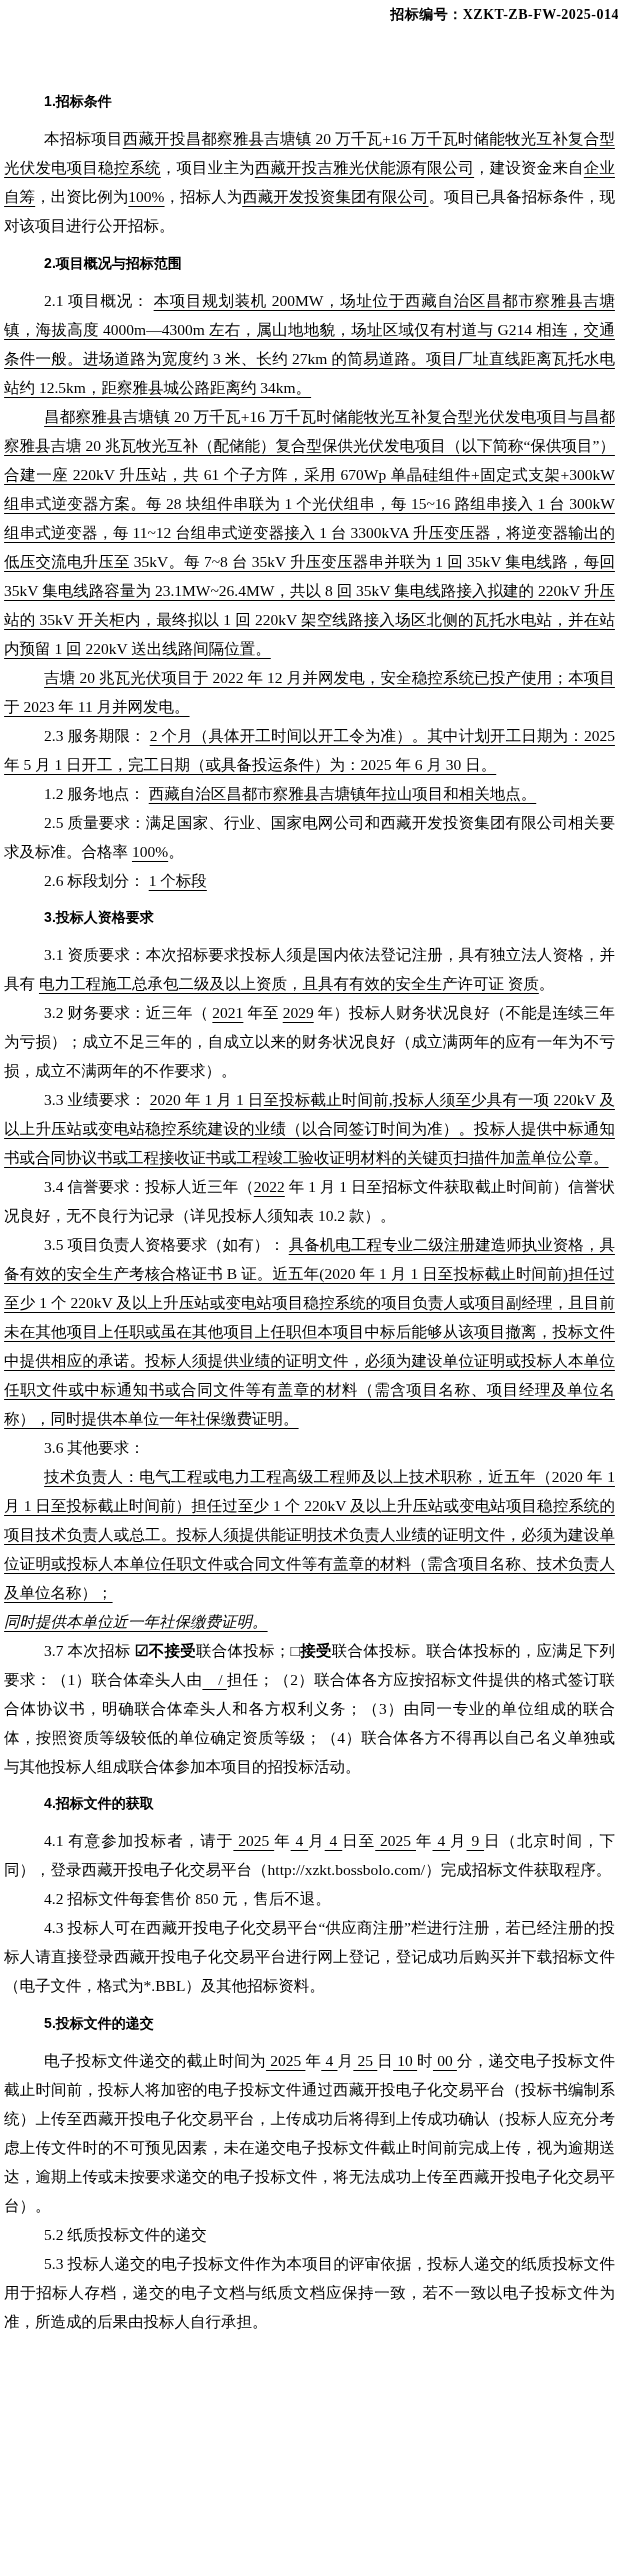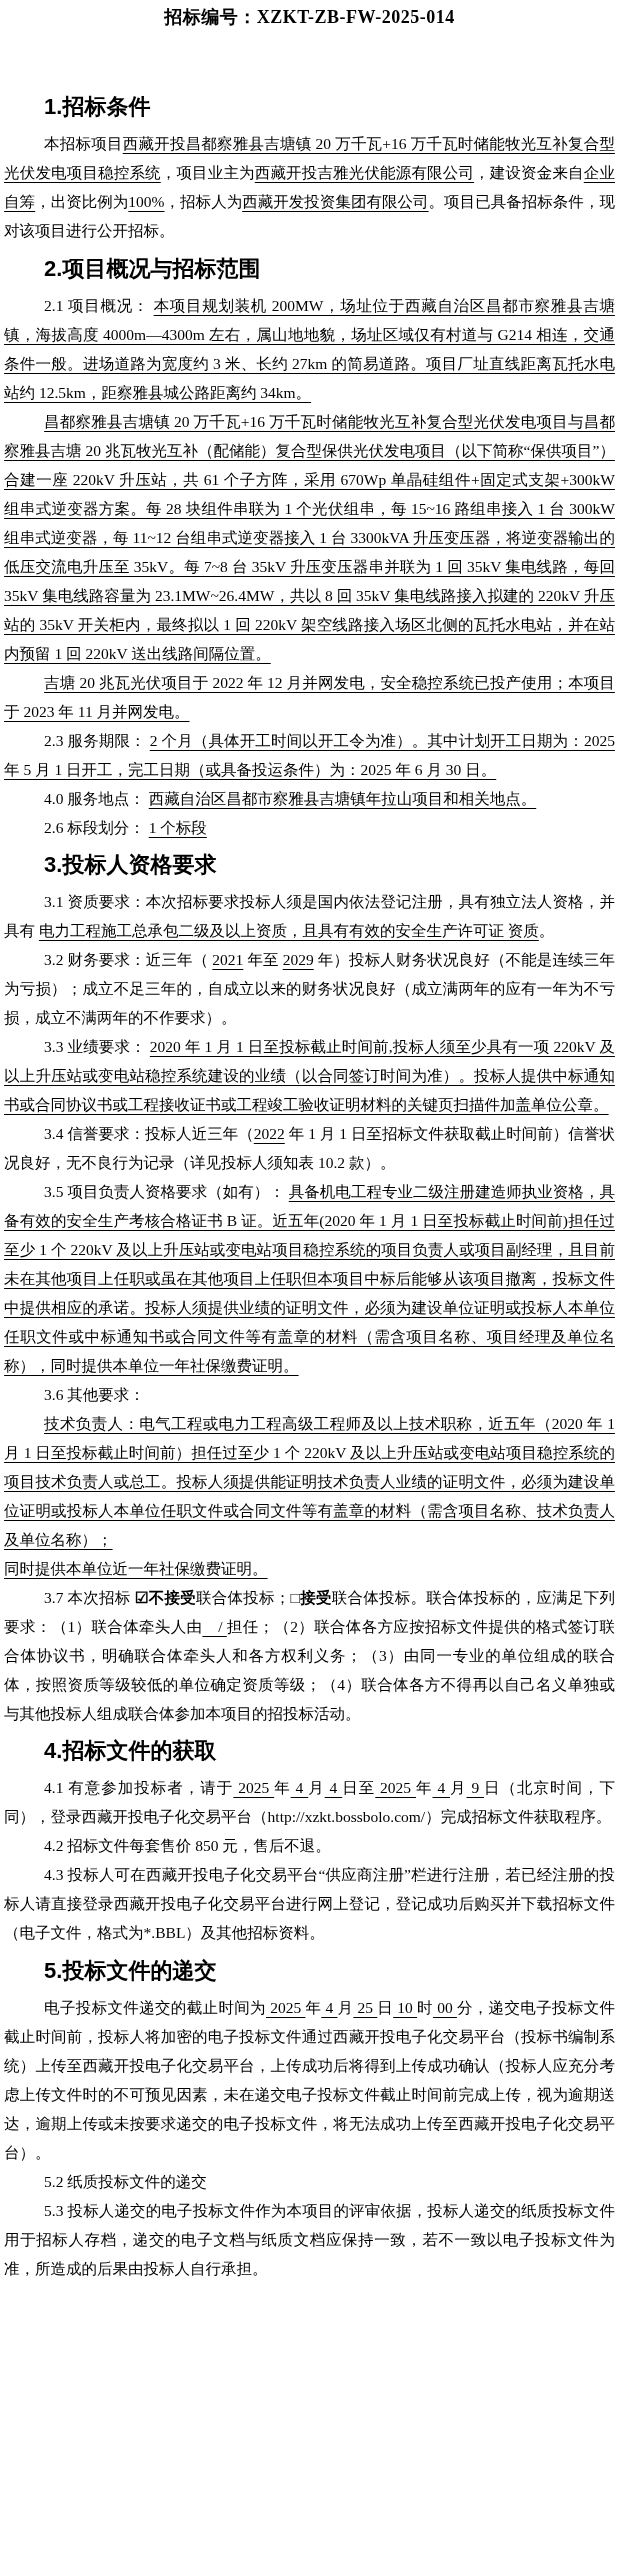--- a/index.html
+++ b/index.html
@@ -3,46 +3,47 @@
 <meta charset="utf-8">
 <style>
   html,body{margin:0;padding:0;background:#ffffff;}
   .page{
     width:619px;min-height:3200px;margin:0 auto;position:relative;background:#fff;
     font-family:"Liberation Serif","DejaVu Serif",serif;color:#000;font-size:15.5px;
     overflow:hidden;
   }
   #content{padding:11.3px 4.1px 0 4.1px;}
   .title{
-    text-align:center;font-weight:bold;font-size:18px;line-height:1.25;
+    text-align:right;font-weight:bold;font-size:14px;line-height:1.25;
     margin:6.2px 0 44px 0;letter-spacing:0.5px;
   }
   .heading{
-    font-weight:bold;font-size:22px;line-height:29px;margin:8.2px 0;
+    font-weight:bold;font-size:14px;line-height:29px;margin:8.2px 0;
     text-indent:40px;font-family:"Liberation Sans","DejaVu Sans",sans-serif;
   }
   .para{line-height:29px;text-align:justify;text-indent:40px;}
-  .para.noindent{text-indent:0;}
+  .para.noindent{text-indent:0;font-style:italic;}
   .u{text-decoration:underline;text-underline-offset:4.1px;text-decoration-thickness:1px;}
   .b{font-weight:bold;}
 </style>
 </head>
 <body>
 
 <div class="page">
   <div class="title">招标编号：XZKT-ZB-FW-2025-014</div>
   <div id="content">
       <div class="heading">1.招标条件</div>
       <div class="para"><span>本招标项目</span><span class="u">西藏开投昌都察雅县吉塘镇 20 万千瓦+16 万千瓦时储能牧光互补复合型光伏发电项目稳控系统</span><span>，项目业主为</span><span class="u">西藏开投吉雅光伏能源有限公司</span><span>，建设资金来自</span><span class="u">企业自筹</span><span>，出资比例为</span><span class="u">100%</span><span>，招标人为</span><span class="u">西藏开发投资集团有限公司</span><span>。项目已具备招标条件，现对该项目进行公开招标。</span></div>
       <div class="heading">2.项目概况与招标范围</div>
       <div class="para"><span>2.1 项目概况： </span><span class="u">本项目规划装机 200MW，场址位于西藏自治区昌都市察雅县吉塘镇，海拔高度 4000m—4300m 左右，属山地地貌，场址区域仅有村道与 G214 相连，交通条件一般。进场道路为宽度约 3 米、长约 27km 的简易道路。项目厂址直线距离瓦托水电站约 12.5km，距察雅县城公路距离约 34km。</span></div>
       <div class="para"><span class="u">昌都察雅县吉塘镇 20 万千瓦+16 万千瓦时储能牧光互补复合型光伏发电项目与昌都察雅县吉塘 20 兆瓦牧光互补（配储能）复合型保供光伏发电项目（以下简称“保供项目”）合建一座 220kV 升压站，共 61 个子方阵，采用 670Wp 单晶硅组件+固定式支架+300kW 组串式逆变器方案。每 28 块组件串联为 1 个光伏组串，每 15~16 路组串接入 1 台 300kW 组串式逆变器，每 11~12 台组串式逆变器接入 1 台 3300kVA 升压变压器，将逆变器输出的低压交流电升压至 35kV。每 7~8 台 35kV 升压变压器串并联为 1 回 35kV 集电线路，每回 35kV 集电线路容量为 23.1MW~26.4MW，共以 8 回 35kV 集电线路接入拟建的 220kV 升压站的 35kV 开关柜内，最终拟以 1 回 220kV 架空线路接入场区北侧的瓦托水电站，并在站内预留 1 回 220kV 送出线路间隔位置。</span></div>
       <div class="para"><span class="u">吉塘 20 兆瓦光伏项目于 2022 年 12 月并网发电，安全稳控系统已投产使用；本项目于 2023 年 11 月并网发电。</span></div>
       <div class="para"><span>2.3 服务期限： </span><span class="u">2 个月（具体开工时间以开工令为准）。其中计划开工日期为：2025 年 5 月 1 日开工，完工日期（或具备投运条件）为：2025 年 6 月 30 日。</span></div>
-      <div class="para"><span>4.0 服务地点： </span><span class="u">西藏自治区昌都市察雅县吉塘镇年拉山项目和相关地点。</span></div>
+      <div class="para"><span>1.2 服务地点： </span><span class="u">西藏自治区昌都市察雅县吉塘镇年拉山项目和相关地点。</span></div>
+      <div class="para"><span>2.5 质量要求：满足国家、行业、国家电网公司和西藏开发投资集团有限公司相关要求及标准。合格率 </span><span class="u">100%</span><span>。</span></div>
       <div class="para"><span>2.6 标段划分： </span><span class="u">1 个标段</span></div>
       <div class="heading">3.投标人资格要求</div>
       <div class="para"><span>3.1 资质要求：本次招标要求投标人须是国内依法登记注册，具有独立法人资格，并具有 </span><span class="u">电力工程施工总承包二级及以上资质，且具有有效的安全生产许可证 资质</span><span>。</span></div>
       <div class="para"><span>3.2 财务要求：近三年（ </span><span class="u">2021</span><span> 年至 </span><span class="u">2029</span><span> 年）投标人财务状况良好（不能是连续三年为亏损）；成立不足三年的，自成立以来的财务状况良好（成立满两年的应有一年为不亏损，成立不满两年的不作要求）。</span></div>
       <div class="para"><span>3.3 业绩要求： </span><span class="u">2020 年 1 月 1 日至投标截止时间前,投标人须至少具有一项 220kV 及以上升压站或变电站稳控系统建设的业绩（以合同签订时间为准）。投标人提供中标通知书或合同协议书或工程接收证书或工程竣工验收证明材料的关键页扫描件加盖单位公章。</span></div>
       <div class="para"><span>3.4 信誉要求：投标人近三年（</span><span class="u">2022</span><span> 年 1 月 1 日至招标文件获取截止时间前）信誉状况良好，无不良行为记录（详见投标人须知表 10.2 款）。</span></div>
       <div class="para"><span>3.5 项目负责人资格要求（如有）： </span><span class="u">具备机电工程专业二级注册建造师执业资格，具备有效的安全生产考核合格证书 B 证。近五年(2020 年 1 月 1 日至投标截止时间前)担任过至少 1 个 220kV 及以上升压站或变电站项目稳控系统的项目负责人或项目副经理，且目前未在其他项目上任职或虽在其他项目上任职但本项目中标后能够从该项目撤离，投标文件中提供相应的承诺。投标人须提供业绩的证明文件，必须为建设单位证明或投标人本单位任职文件或中标通知书或合同文件等有盖章的材料（需含项目名称、项目经理及单位名称），同时提供本单位一年社保缴费证明。</span></div>
       <div class="para"><span>3.6 其他要求：</span></div>
       <div class="para"><span class="u">技术负责人：电气工程或电力工程高级工程师及以上技术职称，近五年（2020 年 1 月 1 日至投标截止时间前）担任过至少 1 个 220kV 及以上升压站或变电站项目稳控系统的项目技术负责人或总工。投标人须提供能证明技术负责人业绩的证明文件，必须为建设单位证明或投标人本单位任职文件或合同文件等有盖章的材料（需含项目名称、技术负责人及单位名称）；</span></div>
       <div class="para noindent"><span class="u">同时提供本单位近一年社保缴费证明。</span></div>

